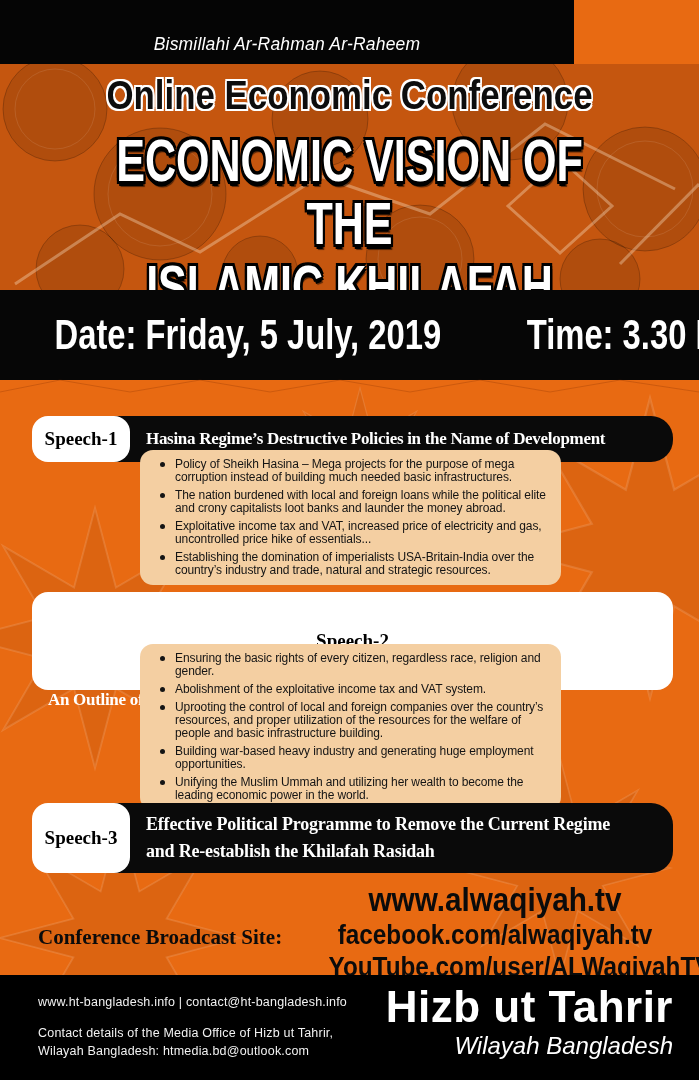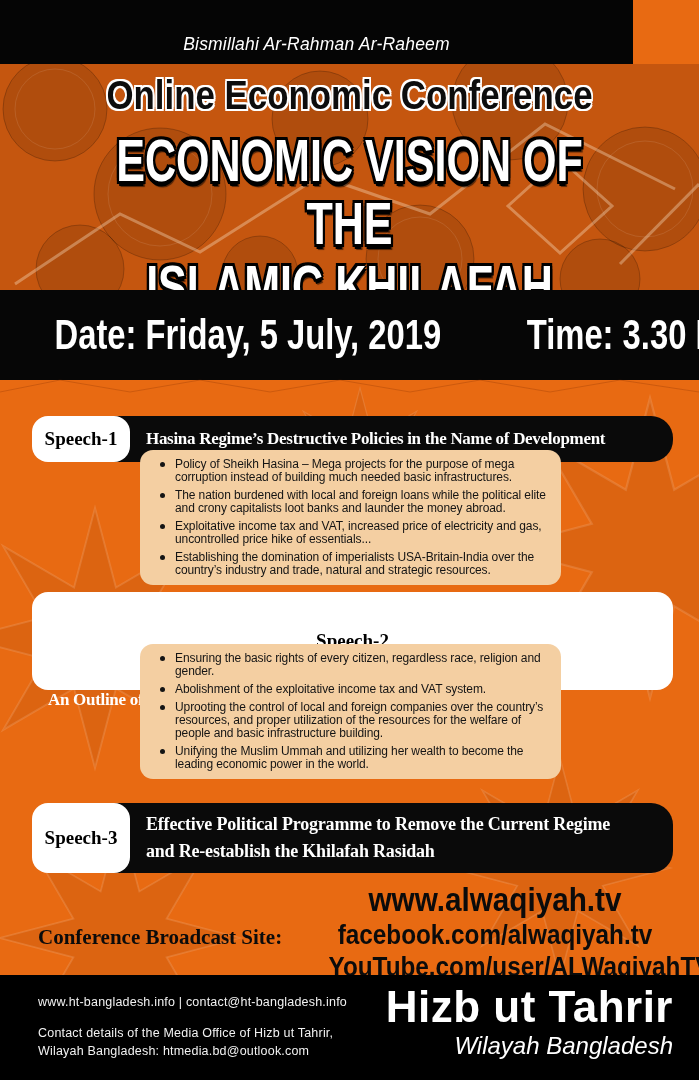--- a/index.html
+++ b/index.html
@@ -1,21 +1,21 @@
 <!DOCTYPE html>
 <html><head>
 <meta charset="utf-8">
 <style>
   html,body{margin:0;padding:0;background:#222;}
   .poster{
     position:relative;width:699px;height:1080px;overflow:hidden;
     background:#e86a12;font-family:"Liberation Sans",sans-serif;
   }
   
-  .top-bar{position:absolute;left:0;top:0;width:633px;height:64px;background:#050505;
+  .top-bar{position:absolute;left:0;top:0;width:574px;height:64px;background:#050505;
     display:flex;align-items:flex-end;justify-content:center;padding-bottom:9px;box-sizing:border-box;}
   .bismillah{color:#fff;font-style:italic;font-size:17.5px;letter-spacing:.2px;}
   
   .hero{position:absolute;left:0;top:64px;width:699px;height:226px;background:#c5560f;overflow:hidden;}
   .hero svg{position:absolute;left:0;top:0;}
   .banner{position:absolute;left:0;top:8px;width:699px;text-align:center;
     font-weight:bold;font-size:41px;color:#0d0d0d;transform:scaleX(.85);
     text-shadow:-2px -2px 0 #fff,0 -2px 0 #fff,2px -2px 0 #fff,-2px 0 0 #fff,2px 0 0 #fff,-2px 2px 0 #fff,0 2px 0 #fff,2px 2px 0 #fff;}
   .main-title{position:absolute;left:0;top:66px;width:699px;text-align:center;}
   .title-line{font-weight:bold;font-size:59px;line-height:63px;color:#fff;transform:scaleX(.73);
@@ -160,20 +160,24 @@
       <div class="bullet-row">
         <span class="bullet-dot"></span>
         <span class="bullet-text">Abolishment of the exploitative income tax and VAT system.</span>
       </div>
       <div class="bullet-row">
         <span class="bullet-dot"></span>
         <span class="bullet-text">Uprooting the control of local and foreign companies over the country’s resources, and proper utilization of the resources for the welfare of people and basic infrastructure building.</span>
       </div>
       <div class="bullet-row">
         <span class="bullet-dot"></span>
+        <span class="bullet-text">Building war-based heavy industry and generating huge employment opportunities.</span>
+      </div>
+      <div class="bullet-row">
+        <span class="bullet-dot"></span>
         <span class="bullet-text">Unifying the Muslim Ummah and utilizing her wealth to become the leading economic power in the world.</span>
       </div>
     </div>
 
   <div class="speech-bar" id="speech3-bar">
     <div class="speech-label">Speech-3</div>
     <div class="speech-title">
       <div class="t3">Effective Political Programme to Remove the Current Regime</div>
       <div class="t3">and Re-establish the Khilafah Rasidah</div>
     </div>

